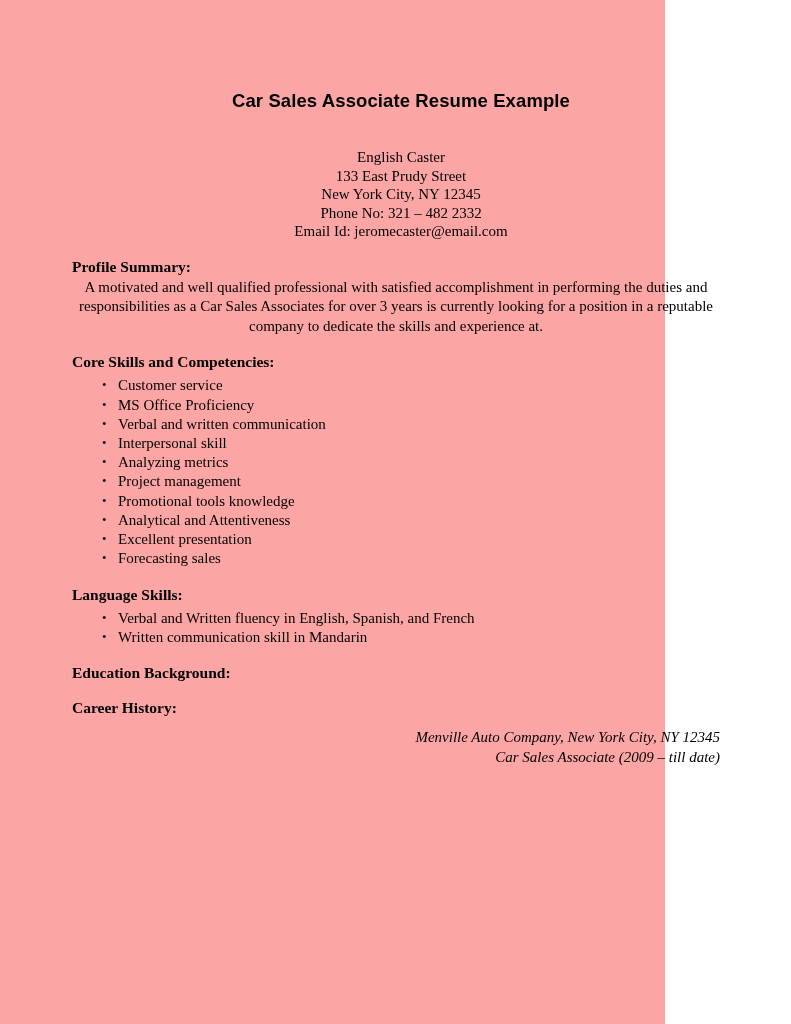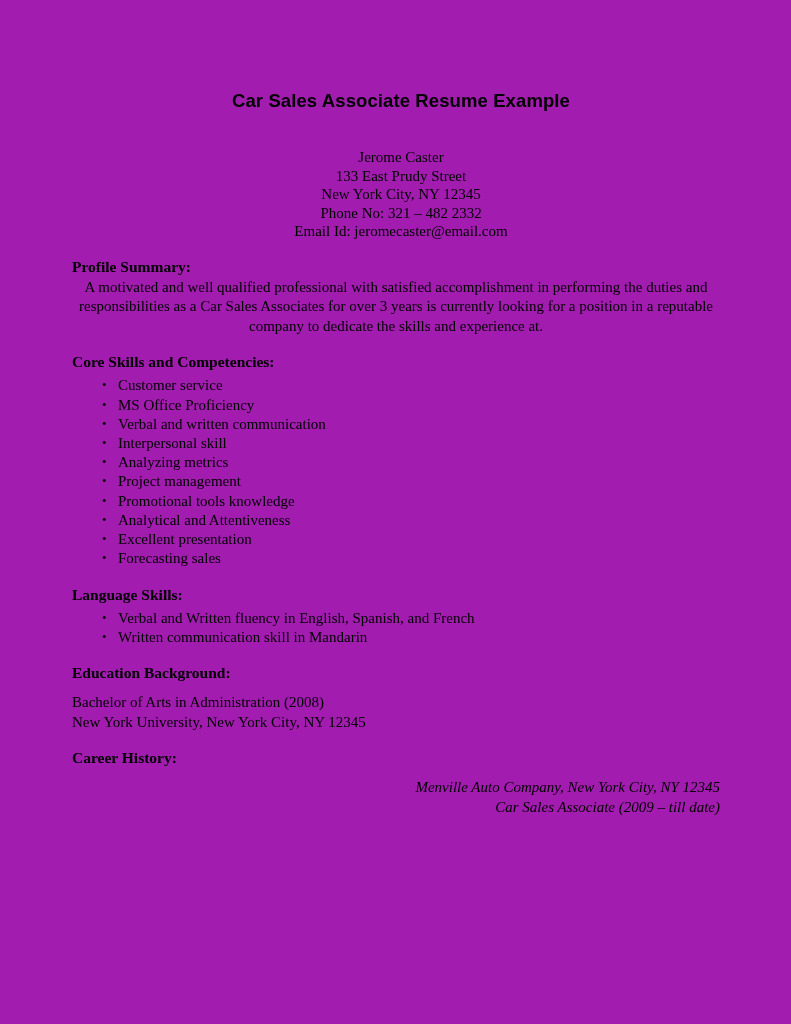--- a/index.html
+++ b/index.html
@@ -9,23 +9,23 @@
   body {
     width: 791px;
     height: 1024px;
     background: #ffffff;
     font-family: "Liberation Serif", serif;
     color: #000000;
     overflow: hidden;
   }
   .page {
     position: relative;
-    width: 791px;
+    width: 665px;
     height: 1024px;
-    background: #a21caf;
+    background: #fca5a5;
     box-sizing: border-box;
     padding: 72px 72px 0 72px;
   }
   .doc {
     width: 648px;
   }
   .doc-title {
     font-family: "Liberation Sans", sans-serif;
     font-weight: bold;
     font-size: 18.5px;
@@ -90,21 +90,21 @@
 </style>
 </head>
 <body>
 
 <div class="page">
   <div class="doc">
 
     <h1 class="doc-title">Car Sales Associate Resume Example</h1>
 
     <div class="contact-block">
-      <div class="contact-line">Jerome Caster</div>
+      <div class="contact-line">English Caster</div>
       <div class="contact-line">133 East Prudy Street</div>
       <div class="contact-line">New York City, NY 12345</div>
       <div class="contact-line">Phone No: 321 – 482 2332</div>
       <div class="contact-line">Email Id: jeromecaster@email.com</div>
     </div>
 
     <div class="section-head">Profile Summary:</div>
     <p class="body-text">A motivated and well qualified professional with satisfied accomplishment in performing the duties and responsibilities as a Car Sales Associates for over 3 years is currently looking for a position in a reputable company to dedicate the skills and experience at.</p>
 
     <div class="section-head">Core Skills and Competencies:</div>
@@ -121,24 +121,20 @@
       <li>Forecasting sales</li>
     </ul>
 
     <div class="section-head">Language Skills:</div>
     <ul class="bullets">
       <li>Verbal and Written fluency in English, Spanish, and French</li>
       <li>Written communication skill in Mandarin</li>
     </ul>
 
     <div class="section-head">Education Background:</div>
-    <div class="edu-block">
-      <div class="plain-line">Bachelor of Arts in Administration (2008)</div>
-      <div class="plain-line">New York University, New York City, NY 12345</div>
-    </div>
 
     <div class="section-head">Career History:</div>
     <div class="career-block">
       <div class="italic-line">Menville Auto Company, New York City, NY 12345</div>
       <div class="italic-line">Car Sales Associate (2009 – till date)</div>
     </div>
 
   </div>
 </div>
 

